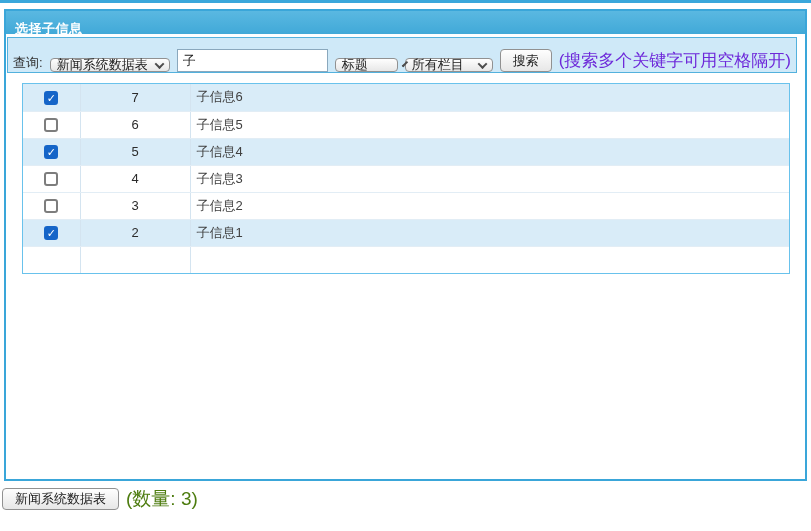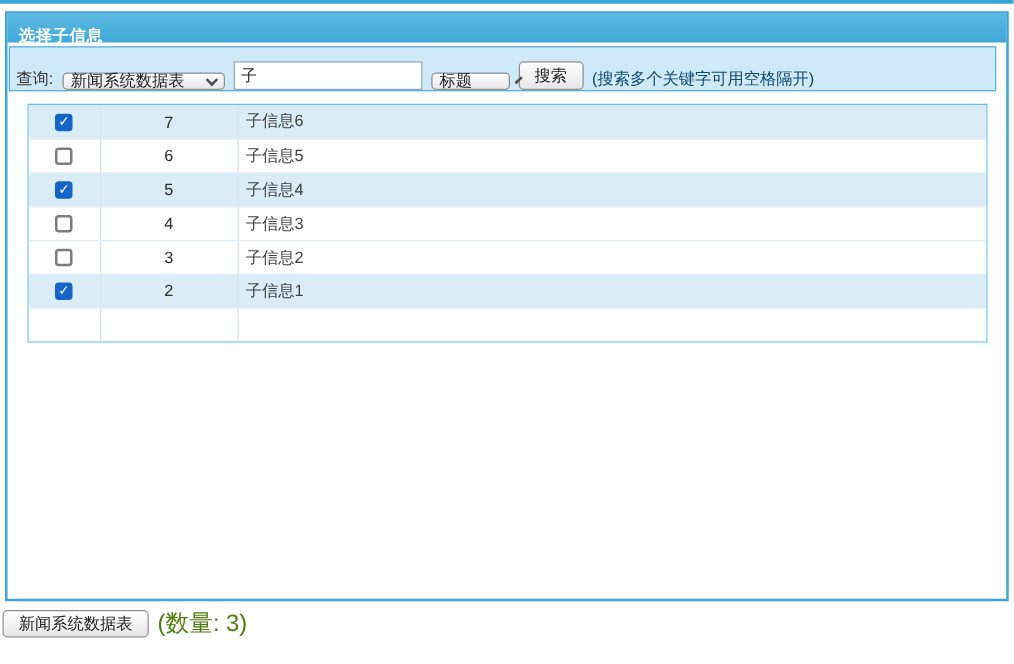--- a/index.html
+++ b/index.html
@@ -31,21 +31,21 @@
 
   .kw-input { width:151px; height:23px; border:1px solid #8aa8bd; background:#fff;
     padding:0 5px; font-size:13px; color:#1c1c1c;
     font-family:"Liberation Sans","DejaVu Sans",sans-serif; }
 
   .btn { height:23px; border:1px solid #919191; border-radius:4px;
     background:linear-gradient(#fefefe,#e7e7e7); padding:0 12px;
     font-size:13px; color:#1c1c1c; cursor:pointer;
     font-family:Liberation Mono, monospace; }
 
-  .hint { font-size:13px; color:#0c4a6e;margin-top:22px; }
+  .hint { font-size:17px; color:#6d28d9;margin-top:22px; }
 
   .tablewrap { margin:10px 15px 0 16px; border:1px solid #69c2ec; background:#fff; }
   table { width:100%; border-collapse:collapse; table-layout:fixed; }
   col.c-check { width:57px; } col.c-id { width:110px; }
   tr { height:27px; background:#fff; }
   tr.checked { background:#d9ecf8; }
   td { border-bottom:1px solid #e2edf5; font-size:13px; vertical-align:middle; }
   td.cell-check, td.cell-id { border-right:1px solid #d4e4f0; }
   td.cell-check { text-align:center; }
   td.cell-id { text-align:center; color:#2b2b2b; }
@@ -79,20 +79,24 @@
       <span class="chev"></span>
     </span>
 
     <input class="kw-input" value="子" style="">
 
     <span class="sel sel-field">
       <span>标题</span>
       <span class="chev"></span>
     </span>
 
+    <span class="sel sel-column">
+      <span>所有栏目</span>
+      <span class="chev"></span>
+    </span>
 
     <button class="btn">搜索</button>
 
     <span class="hint">(搜索多个关键字可用空格隔开)</span>
   </div>
 
   <div class="tablewrap">
     <table>
       <colgroup>
           <col class="c-check">

